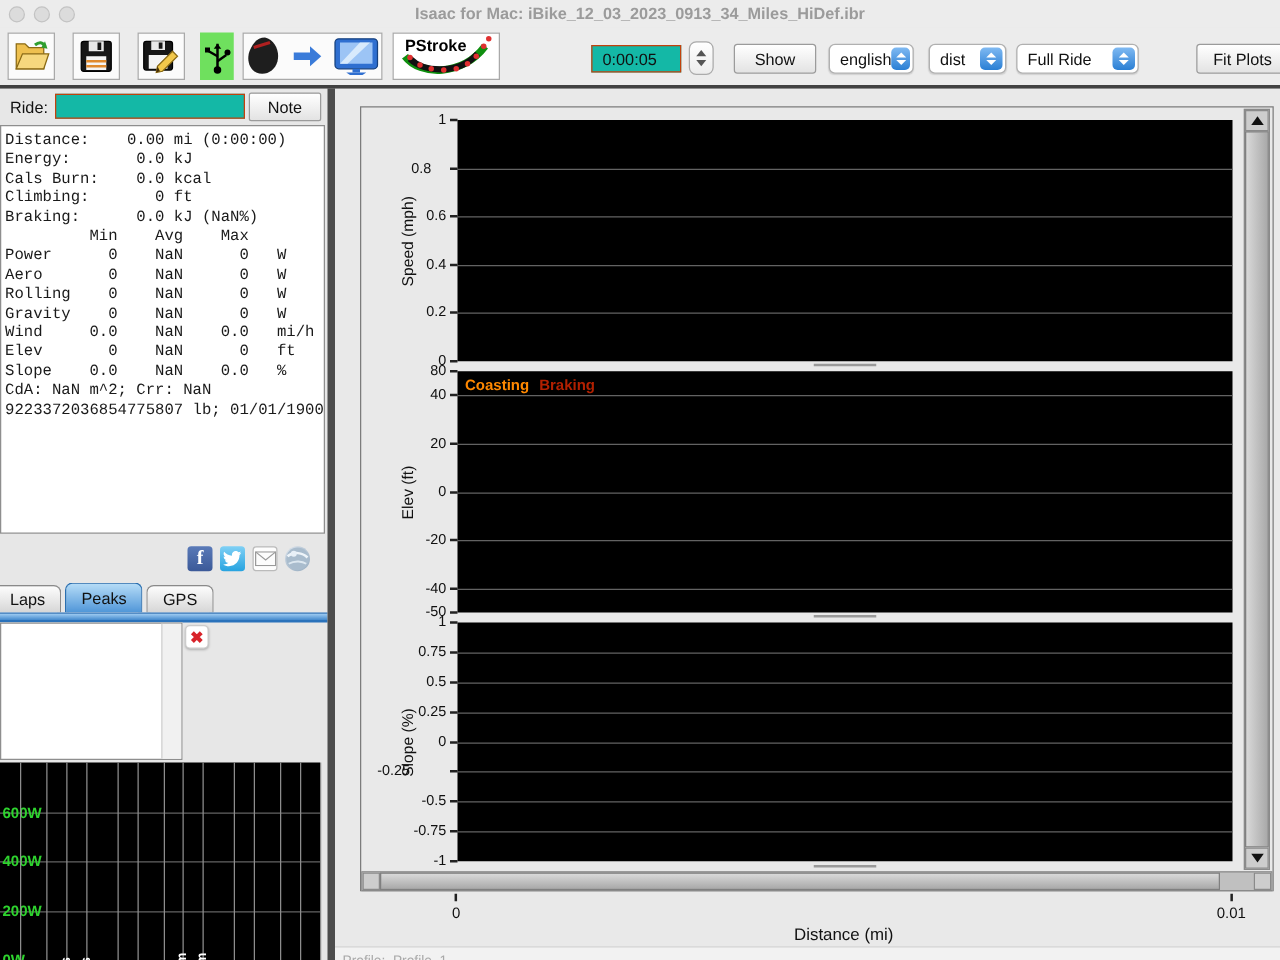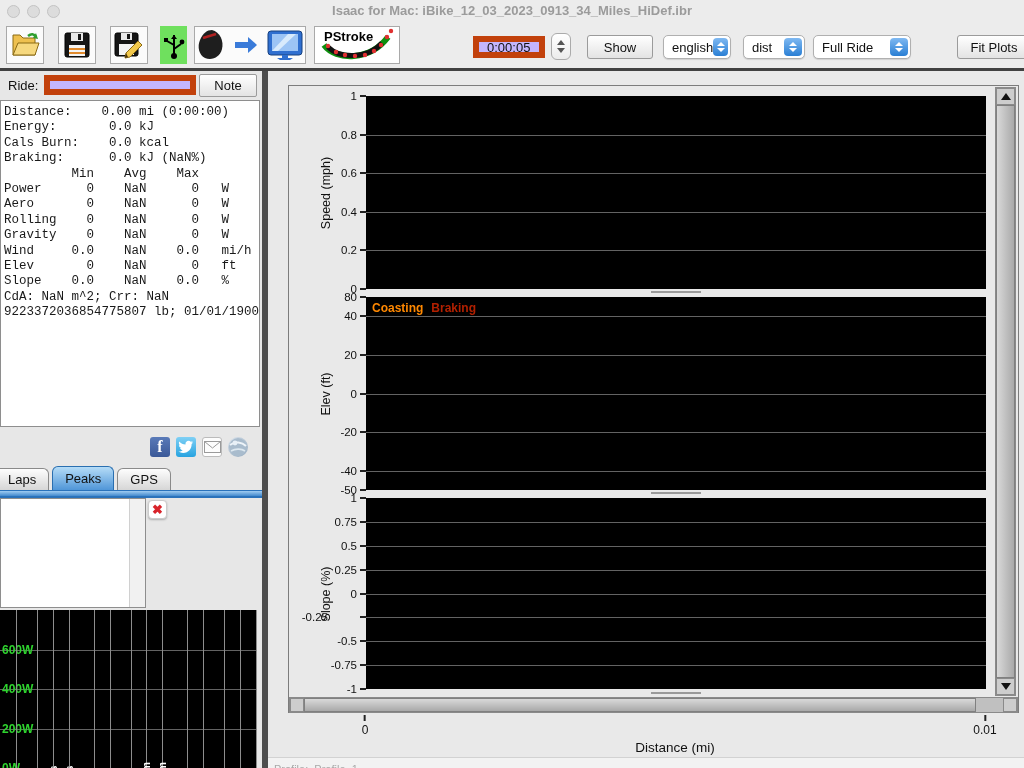--- a/index.html
+++ b/index.html
@@ -11,21 +11,21 @@
   .traffic{position:absolute;top:5px;width:13px;height:13px;border-radius:50%;
     background:#dcdcdc;border:1px solid #c3c3c3;}
   .t1{left:7px}.t2{left:27px}.t3{left:47px}
   .title-text{position:absolute;left:0;right:0;top:3px;text-align:center;
     font-size:13px;font-weight:bold;color:#9b9b9b;}
   
   .toolbar{position:absolute;left:0;top:22px;width:1024px;height:46px;background:#ececec;}
   .tb-sep{position:absolute;left:0;top:68px;width:1024px;height:3px;background:#414141;}
   .tb-btn{position:absolute;top:4px;height:38px;background:#fbfbfb;border:1px solid #a9a9a9;
     display:flex;align-items:center;justify-content:center;}
-  .field{position:absolute;background:#c4b5fd;border:6px solid #c2410c;font-size:13px;color:#111;}
+  .field{position:absolute;background:#14b8a6;border:1px solid #c2410c;font-size:13px;color:#111;}
   .pushbtn{position:absolute;height:24px;top:13px;border:1px solid #9b9b9b;border-radius:3px;
     background:linear-gradient(#ffffff,#e3e3e3);font-size:13px;color:#111;
     display:flex;align-items:center;justify-content:center;}
   .select{position:absolute;height:24px;top:13px;border:1px solid #b0b0b0;border-radius:5px;
     background:#fff;font-size:13px;color:#111;display:flex;align-items:center;
     padding-left:8px;justify-content:space-between;box-shadow:0 1px 1px rgba(0,0,0,.12);}
   .sel-btn{width:18px;height:18px;margin-right:2px;border-radius:4px;
     background:linear-gradient(#7fb9f2,#2a7fd4);display:flex;flex-direction:column;
     align-items:center;justify-content:center;gap:2px;}
   .chev-up{width:0;height:0;border-left:4px solid transparent;border-right:4px solid transparent;
@@ -255,20 +255,21 @@
   <div class="left-panel">
     <div class="ride-row">
       <span class="ride-label">Ride:</span>
       <input class="field ride-input" value="" style="">
       <button class="pushbtn note-btn">Note</button>
     </div>
     <div class="stats-box" id="stats-box">
         <div class="stats-line">Distance:    0.00 mi (0:00:00)</div>
         <div class="stats-line">Energy:       0.0 kJ</div>
         <div class="stats-line">Cals Burn:    0.0 kcal</div>
+        <div class="stats-line">Climbing:       0 ft</div>
         <div class="stats-line">Braking:      0.0 kJ (NaN%)</div>
         <div class="stats-line">         Min    Avg    Max</div>
         <div class="stats-line">Power      0    NaN      0   W</div>
         <div class="stats-line">Aero       0    NaN      0   W</div>
         <div class="stats-line">Rolling    0    NaN      0   W</div>
         <div class="stats-line">Gravity    0    NaN      0   W</div>
         <div class="stats-line">Wind     0.0    NaN    0.0   mi/h</div>
         <div class="stats-line">Elev       0    NaN      0   ft</div>
         <div class="stats-line">Slope    0.0    NaN    0.0   %</div>
         <div class="stats-line">CdA: NaN m^2; Crr: NaN</div>
@@ -350,21 +351,21 @@
   <div class="right-content">
     <div class="plot-frame">
 
       <div class="plot-row" style="top:10px;height:193px;">
         <div class="ytitle">Speed (mph)</div>
         <div class="yticks">
             <div class="ytick" style="top: 0%;">
               <span class="ylab">1</span>
               <span class="ydash"></span>
             </div>
-            <div class="ytick" style="top: 20%;">
+            <div class="ytick" style="top: 20%; gap: 12px;">
               <span class="ylab">0.8</span>
               <span class="ydash"></span>
             </div>
             <div class="ytick" style="top: 40%;">
               <span class="ylab">0.6</span>
               <span class="ydash"></span>
             </div>
             <div class="ytick" style="top: 60%;">
               <span class="ylab">0.4</span>
               <span class="ydash"></span>

